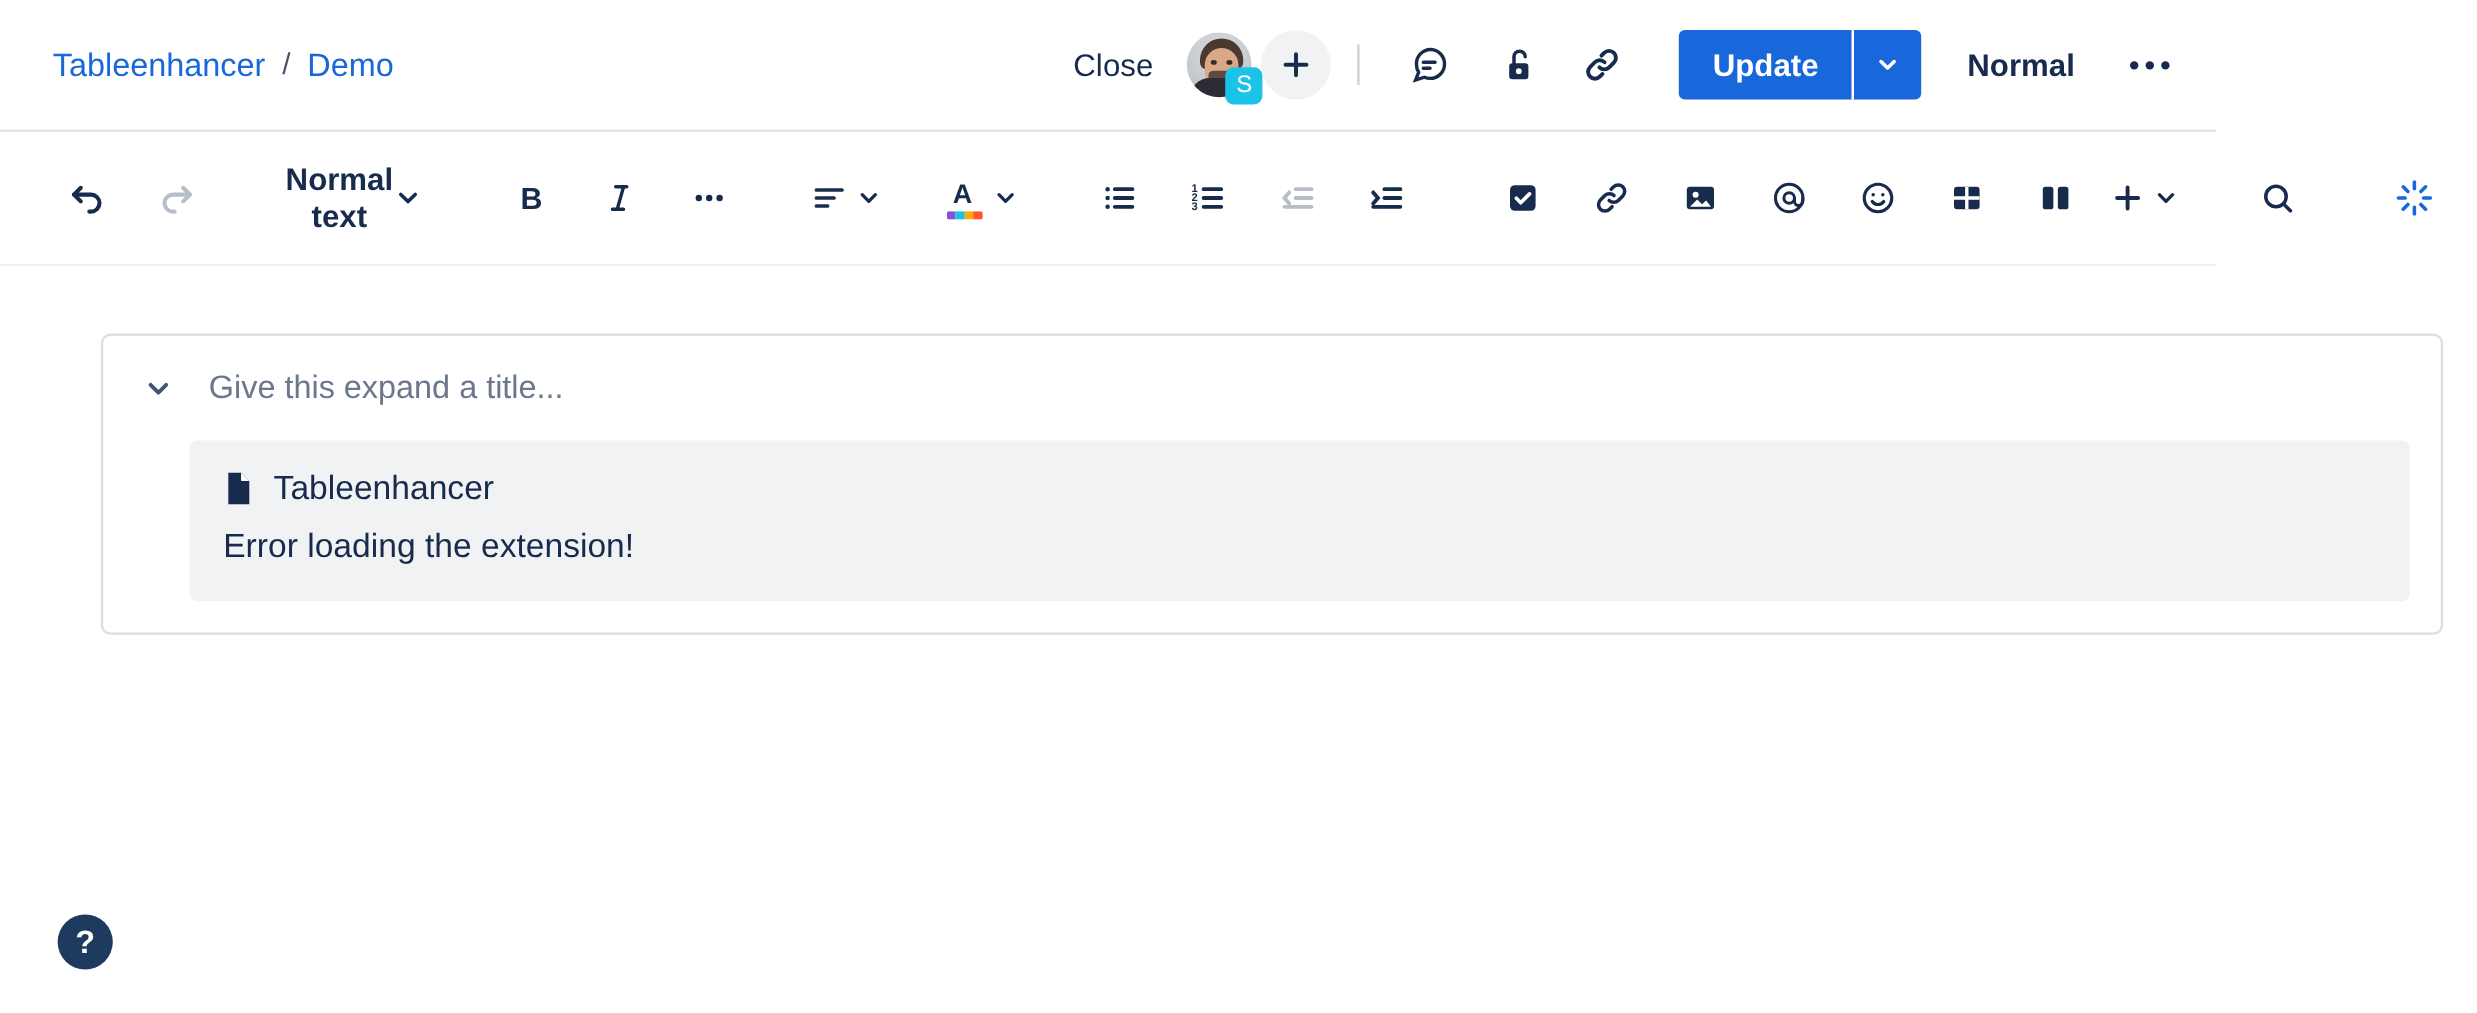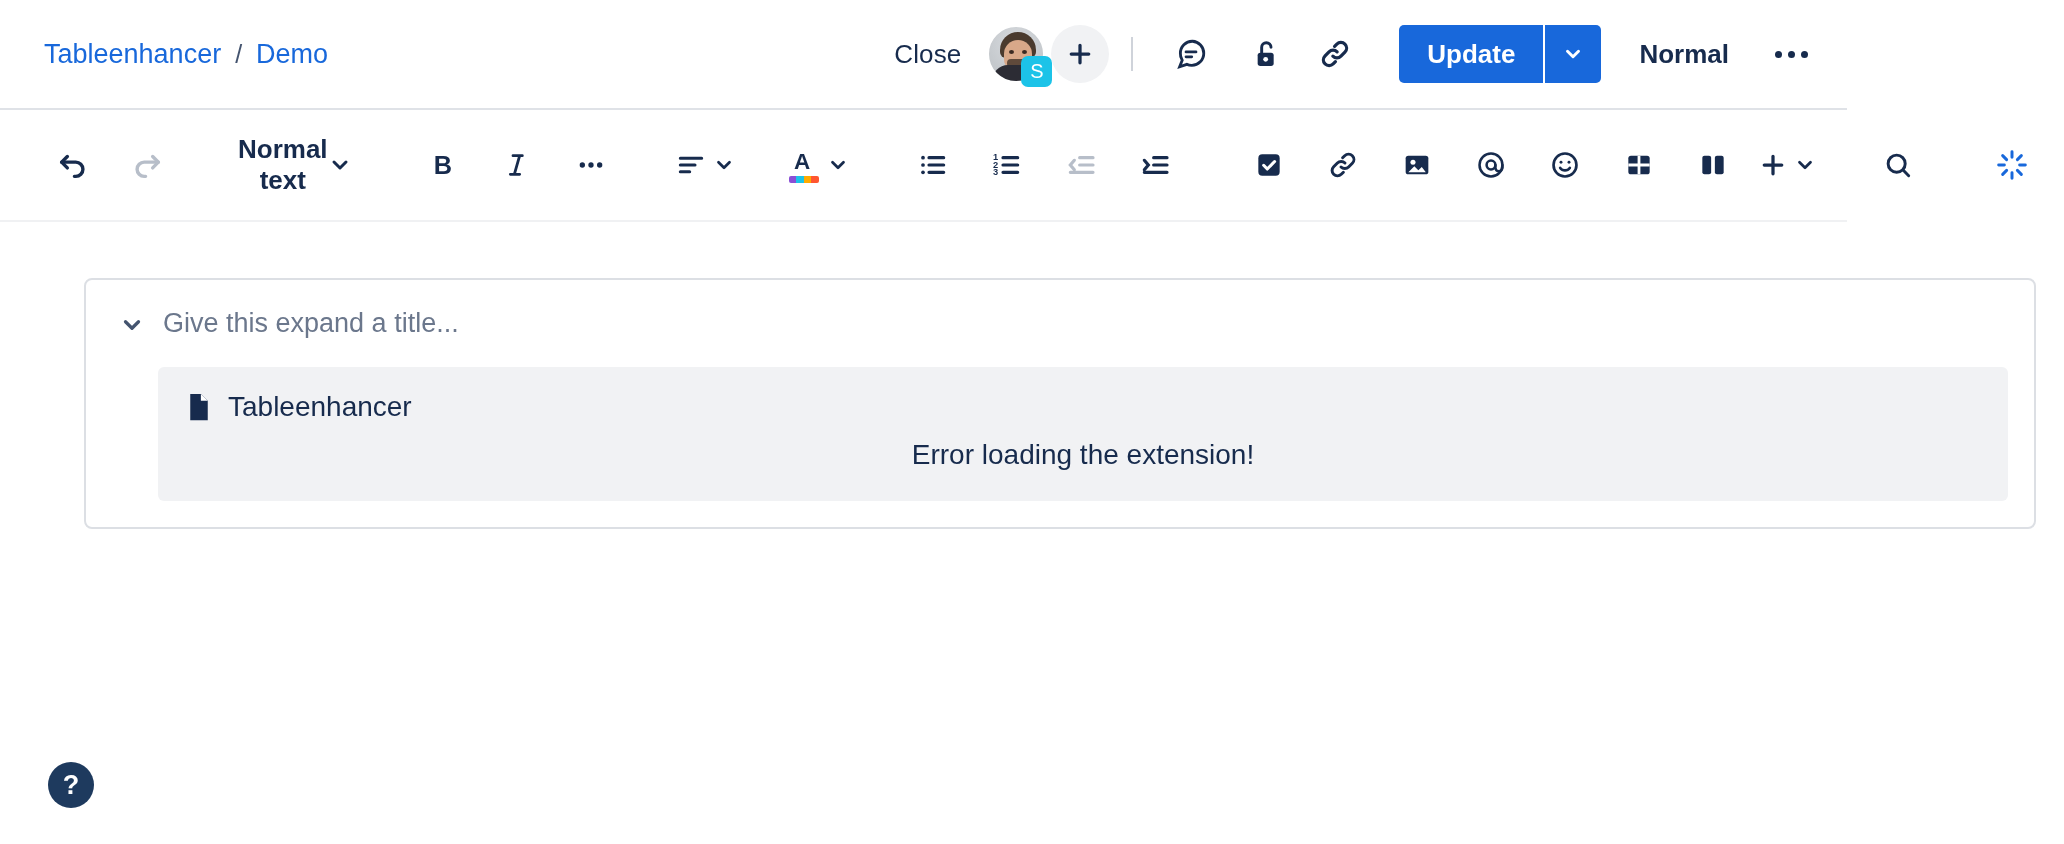--- a/index.html
+++ b/index.html
@@ -175,21 +175,21 @@
     padding: 56px 28px 0 84px;
   }
   .expand-block {
     width: 1952px;
     border: 2px solid #dcdfe4;
     border-radius: 8px;
     padding: 22px 26px 26px 26px;
     background: #ffffff;
   }
   .expand-head {
-    display: flex; align-items: flex-end; gap: 17px; padding: 6px 0 8px 6px;
+    display: flex; align-items: center; gap: 28px; padding: 6px 0 8px 6px;
   }
   .expand-chevron {
     width: 28px; height: 28px; display: flex; align-items: center; justify-content: center;
     color: #44546f; cursor: pointer;
   }
   .expand-title {
     font-size: 27px; color: #6b778c;
     font-family: "Liberation Sans", sans-serif;
   }
   .extension-panel {
@@ -202,21 +202,20 @@
   .ext-title-row {
     display: flex; align-items: center; gap: 16px;
   }
   .ext-title {
     font-size: 28px; color: #172b4d;
     font-family: "Liberation Sans", sans-serif;
   }
   .ext-error {
     font-size: 28px; color: #172b4d; margin-top: 16px;
     font-family: "Liberation Sans", sans-serif;
-    text-align: center;
   }
 
   
   .help-btn {
     position: absolute;
     left: 48px; bottom: 36px;
     width: 46px; height: 46px; border-radius: 50%;
     background: #1f3köp;
     background: #1d3557;
     background: #1e3a5f;

